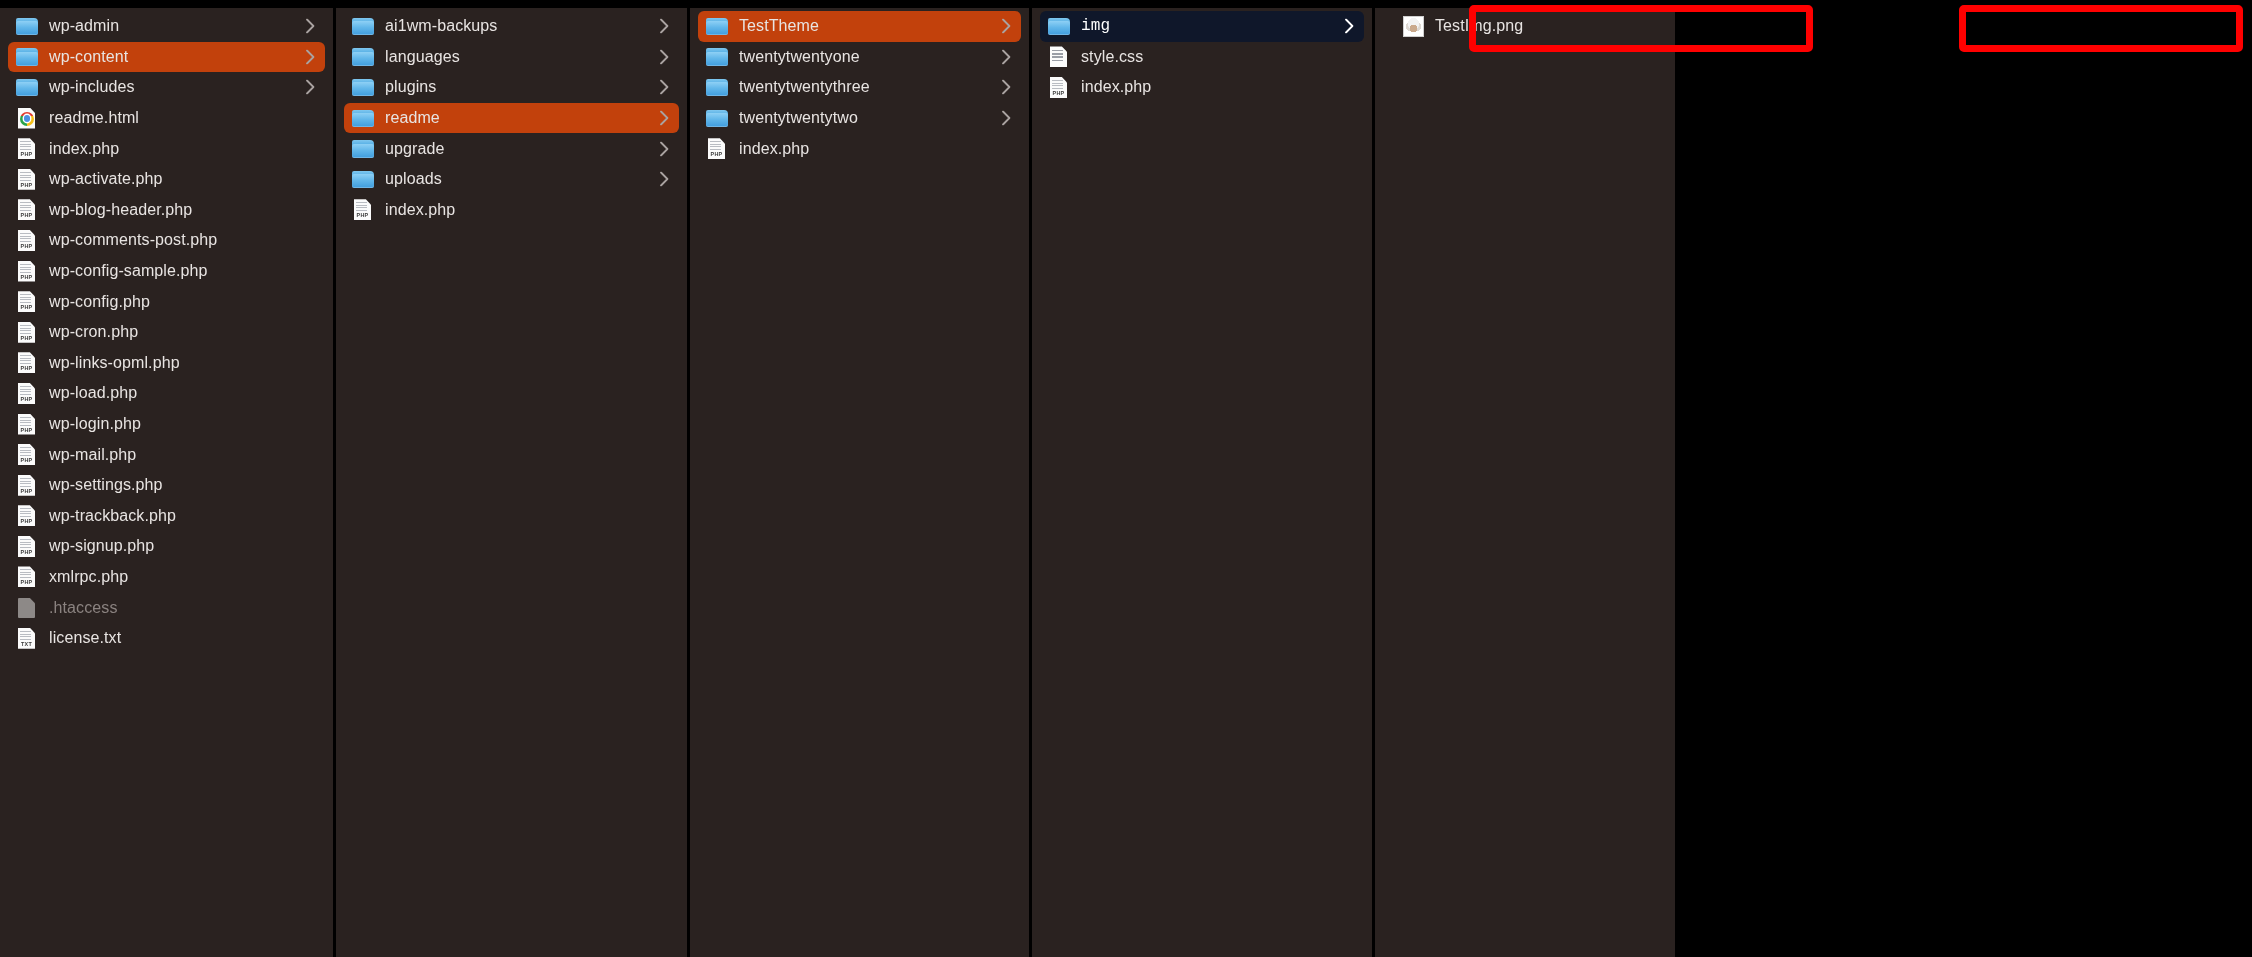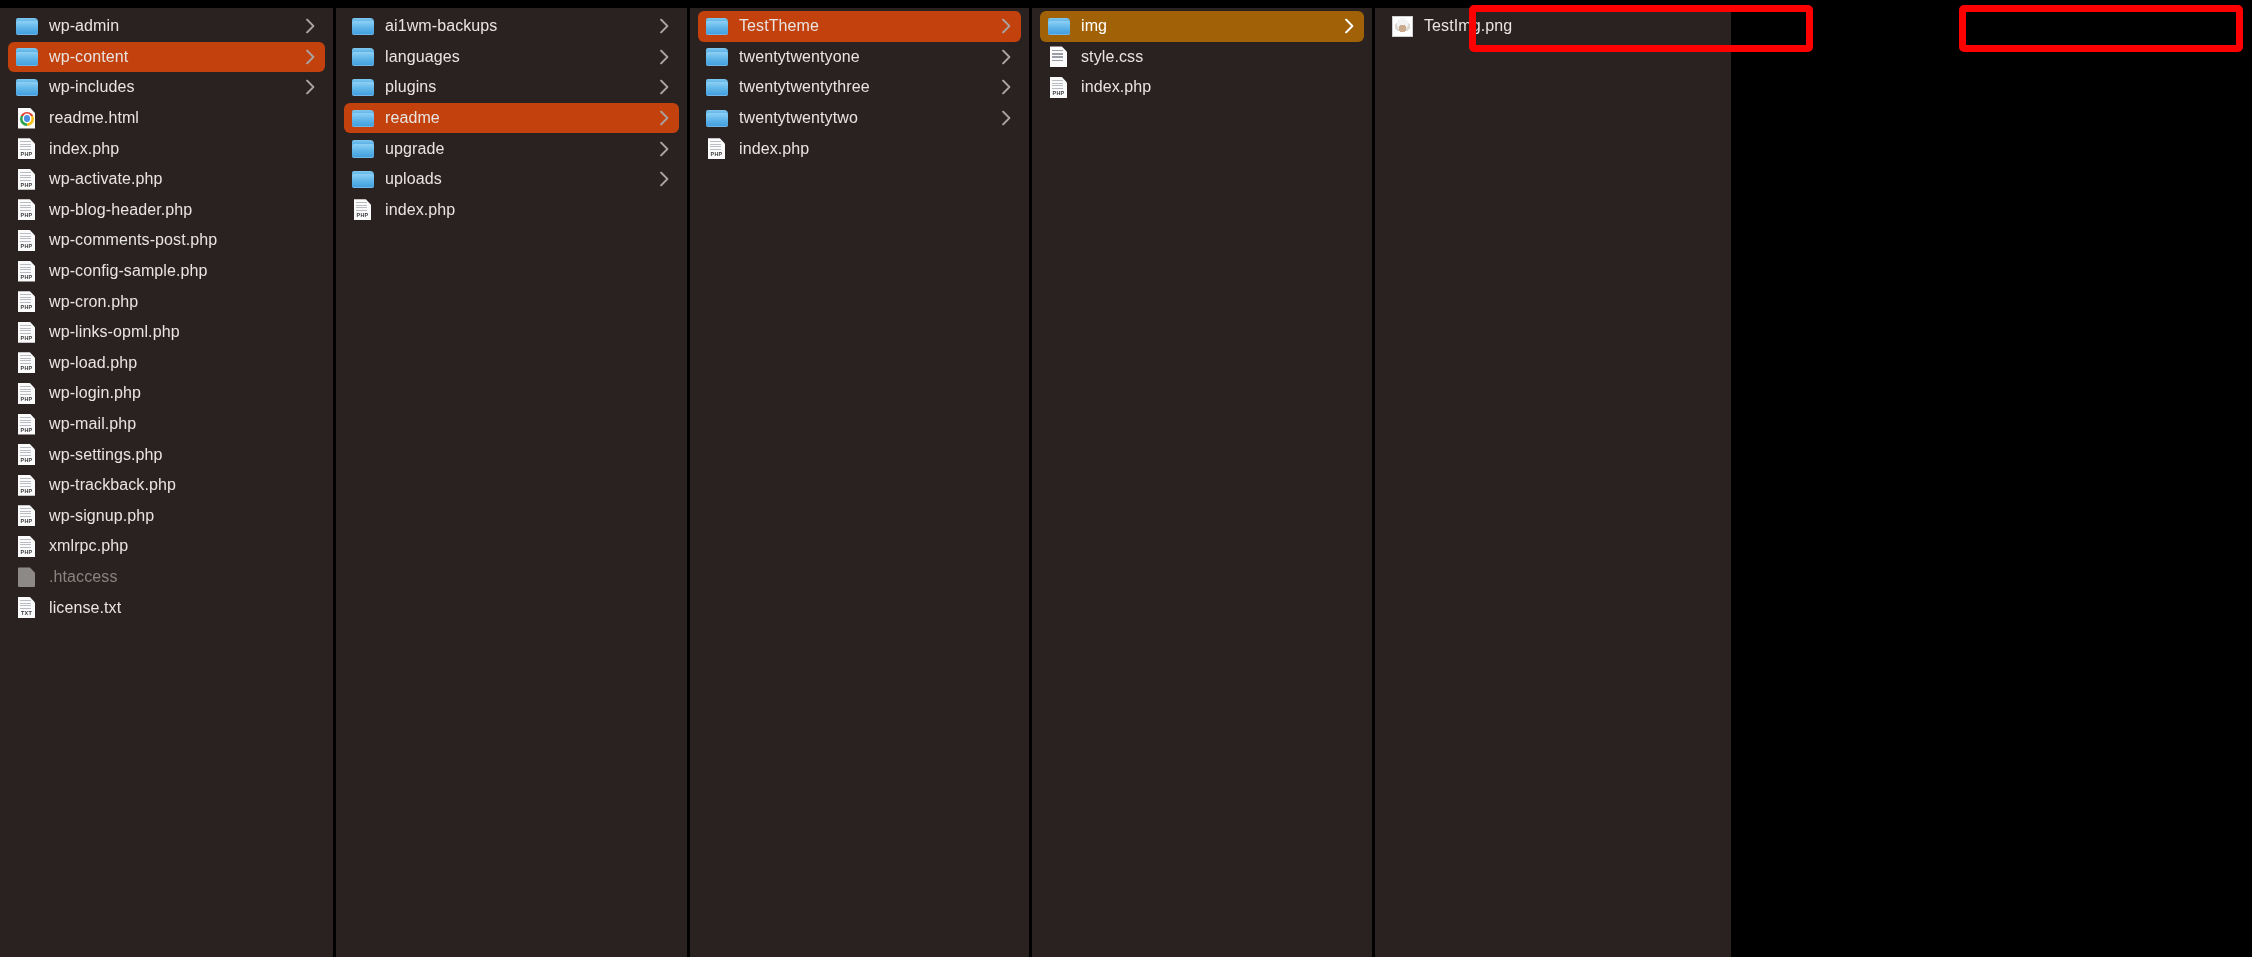--- a/index.html
+++ b/index.html
@@ -30,33 +30,33 @@
     background: #2a2220;
     border-right: 3px solid #000000;
     padding-top: 3px;
     overflow: hidden;
     flex: 0 0 auto;
   }
   .col-1 { width: 336px; }
   .col-2 { width: 354px; }
   .col-3 { width: 342px; }
   .col-4 { width: 343px; }
-  .col-5 { width: 356px; border-right: none; }
+  .col-5 { width: 300px; border-right: none; padding-left: 11px; }
 
   .row {
     position: relative;
     display: flex;
     align-items: center;
     height: 30.6px;
     margin: 0 8px;
     padding-left: 8px;
     border-radius: 6px;
   }
   .row.selected-inactive { background: #c2410c; }
-  .row.selected-active   { background: #a16207; }
+  .row.selected-active   { background: #0f172a; font-family: Liberation Mono, monospace; }
 
   .row .label {
     font-size: 16px;
     color: #e8e4e2;
     letter-spacing: 0.1px;
     white-space: nowrap;
     line-height: 1;
     margin-left: 11px;
   }
   .row.selected-active .label { color: #ffffff; }
@@ -268,20 +268,28 @@
             <span class="tag">PHP</span>
           </span>
           <span class="label">wp-config-sample.php</span>
         </div>
         <div class="row">
           <span class="icon ic-doc">
             <span class="sheet"></span>
             <span class="lines"></span>
             <span class="tag">PHP</span>
           </span>
+          <span class="label">wp-config.php</span>
+        </div>
+        <div class="row">
+          <span class="icon ic-doc">
+            <span class="sheet"></span>
+            <span class="lines"></span>
+            <span class="tag">PHP</span>
+          </span>
           <span class="label">wp-cron.php</span>
         </div>
         <div class="row">
           <span class="icon ic-doc">
             <span class="sheet"></span>
             <span class="lines"></span>
             <span class="tag">PHP</span>
           </span>
           <span class="label">wp-links-opml.php</span>
         </div>

